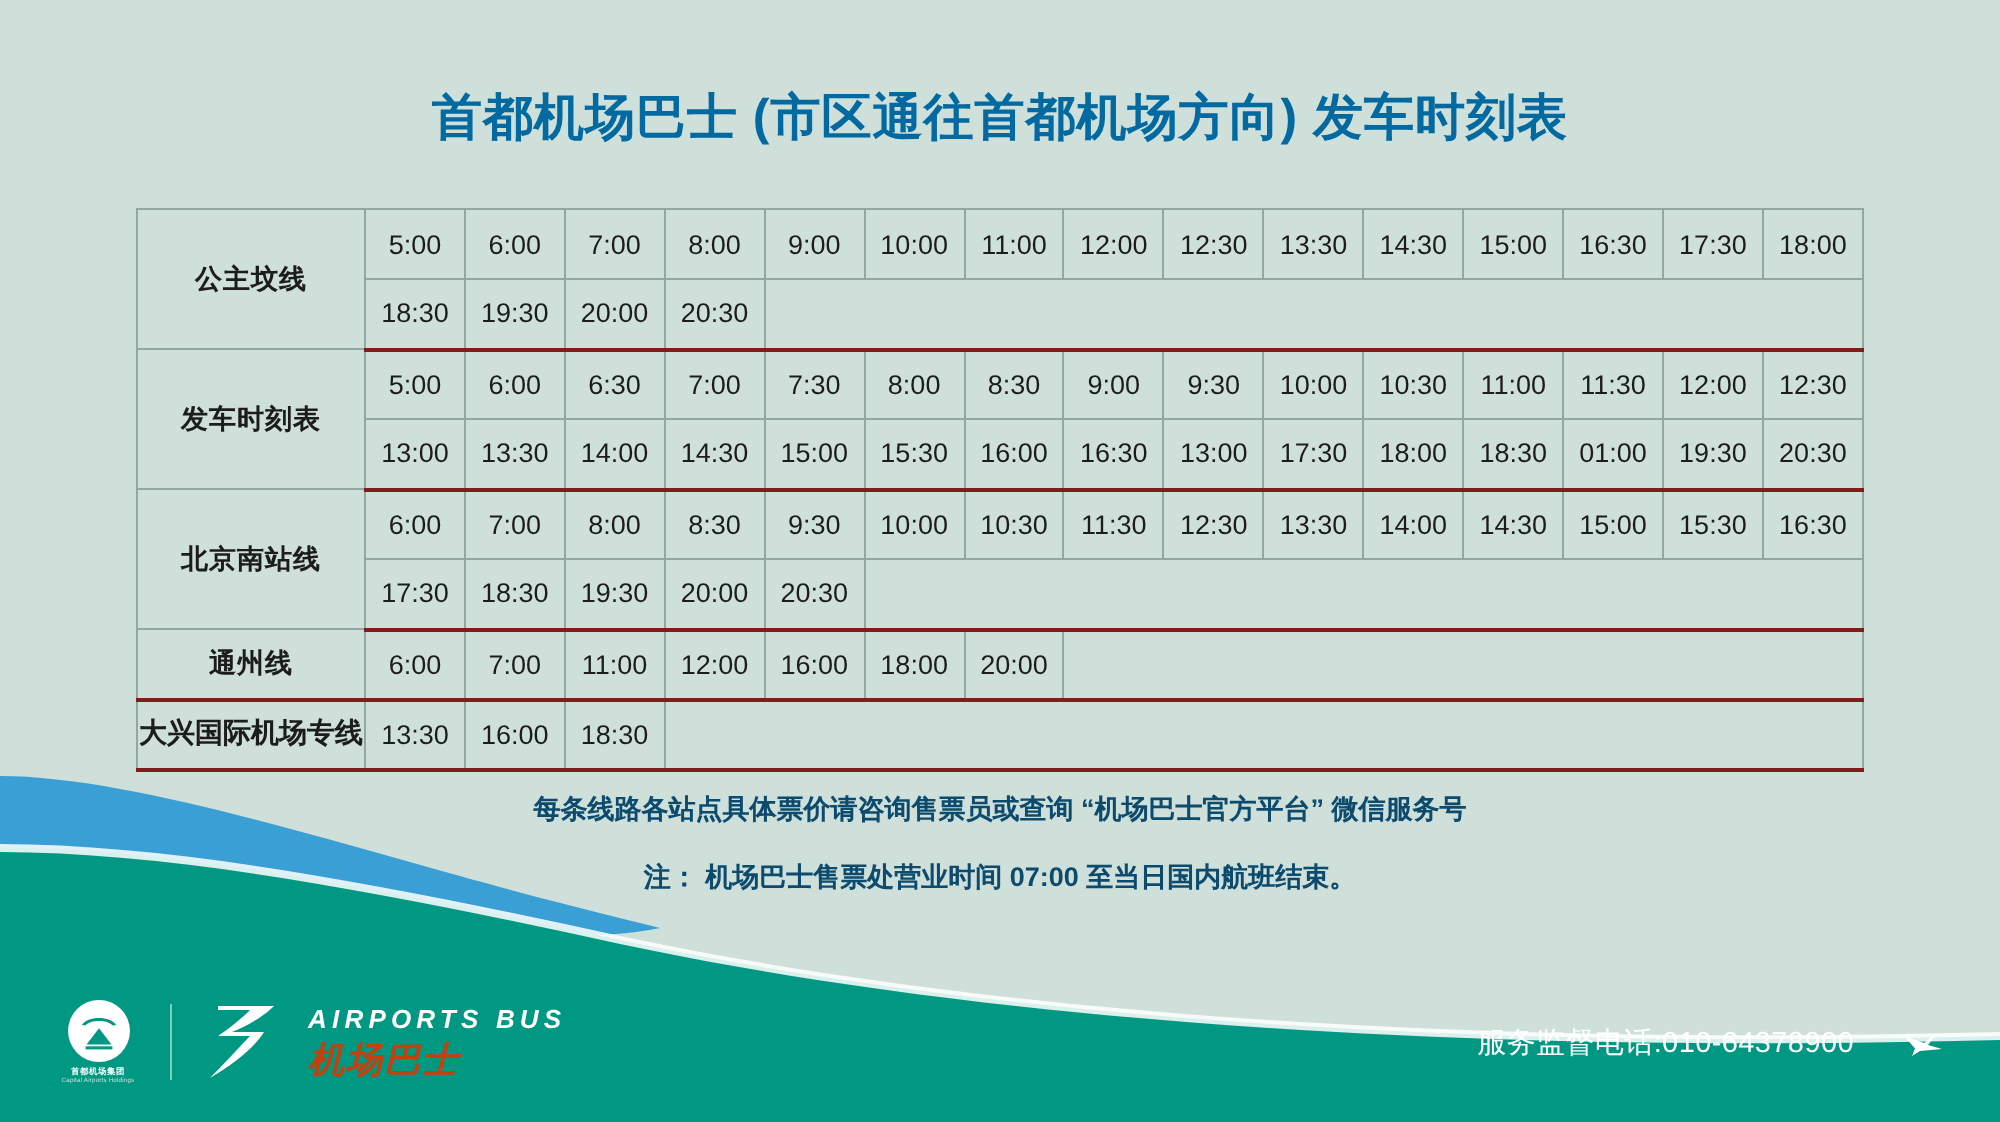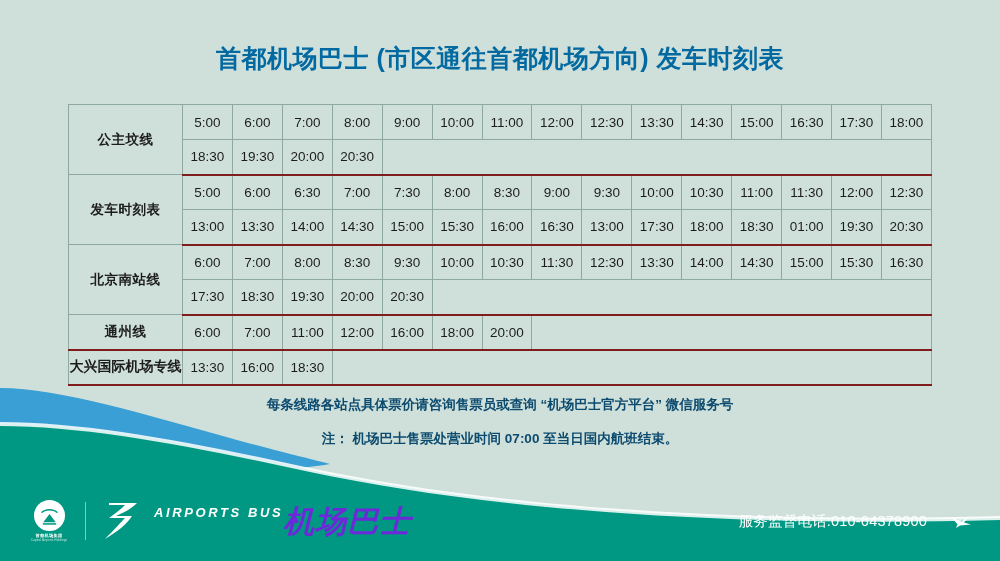--- a/index.html
+++ b/index.html
@@ -117,29 +117,29 @@
     margin-top: 0.5px; white-space: nowrap;
   }
   .brand-divider {
     width: 1px; height: 38px;
     background: rgba(255,255,255,0.5);
     margin: 0 13px;
     flex: 0 0 auto;
   }
   .brand-mark { width: 46px; height: 42px; flex: 0 0 auto; margin-right: 9px; }
   .brand-mark svg { display: block; width: 46px; height: 42px; }
-  .brand-text { display: flex; justify-content: flex-start; }
+  .brand-text { display: flex; flex-direction: column; justify-content: flex-start; }
   .brand-en {
     font-size: 13px; font-weight: 700; font-style: italic;
     color: #ffffff; letter-spacing: 2.6px; line-height: 1;
     margin-bottom: 5px; white-space: nowrap;
   }
   .brand-cn {
-    font-size: 31px; font-weight: 700; font-style: italic;
-    color: #6d28d9; letter-spacing: 1px; line-height: 1;
+    font-size: 18px; font-weight: 700; font-style: italic;
+    color: #c2410c; letter-spacing: 1px; line-height: 1;
     white-space: nowrap;
   }
 
   #footer-contact {
     position: absolute;
     right: 28px; bottom: 30px;
     display: flex; align-items: center; gap: 24px;
     z-index: 10;
   }
   #footer-contact .phone {

